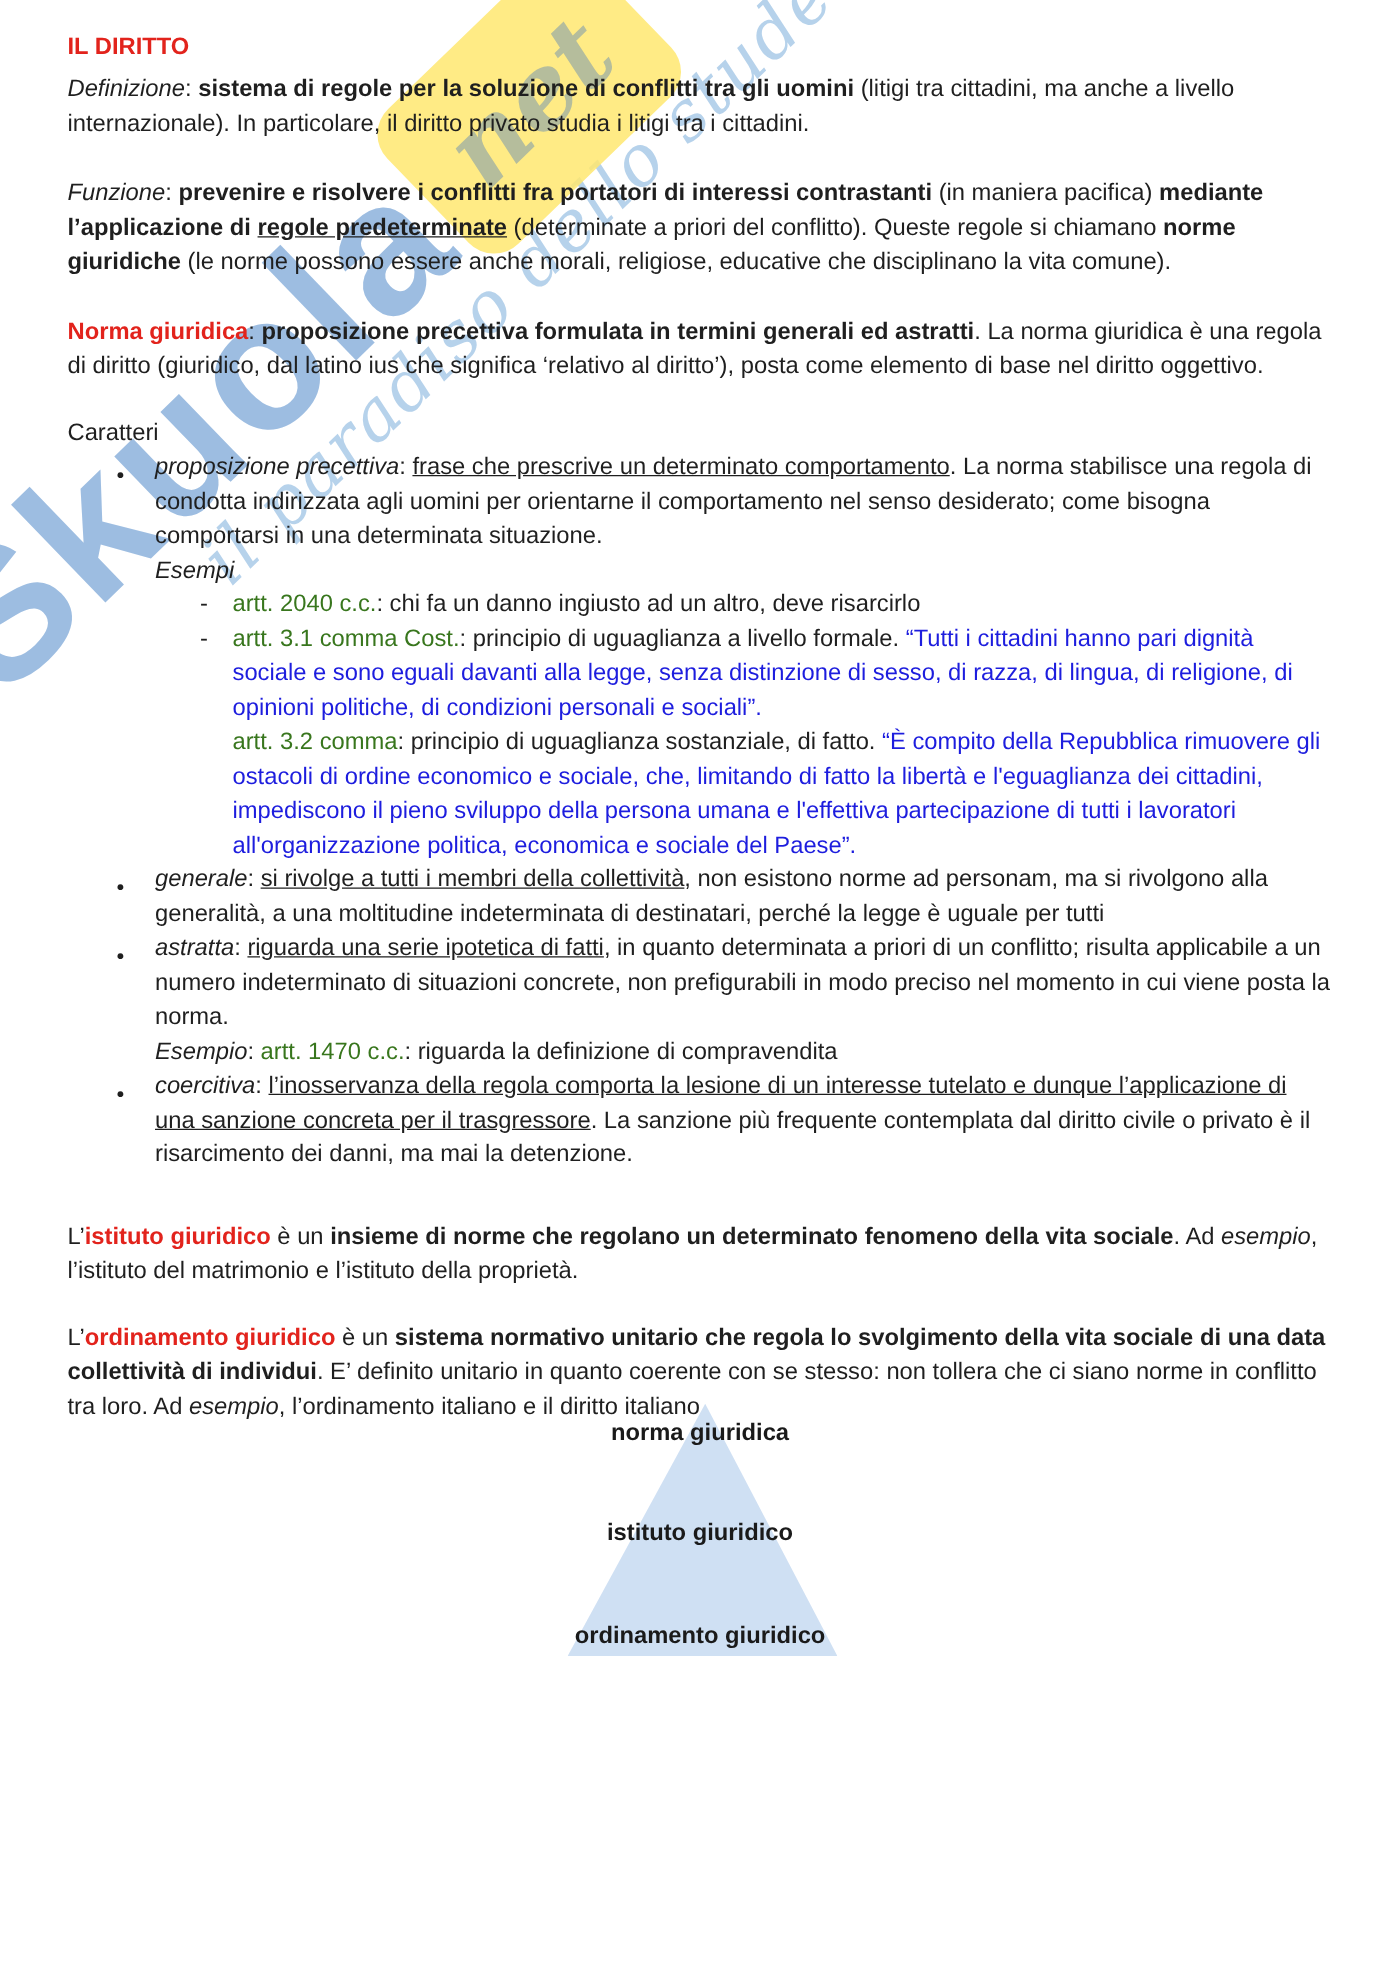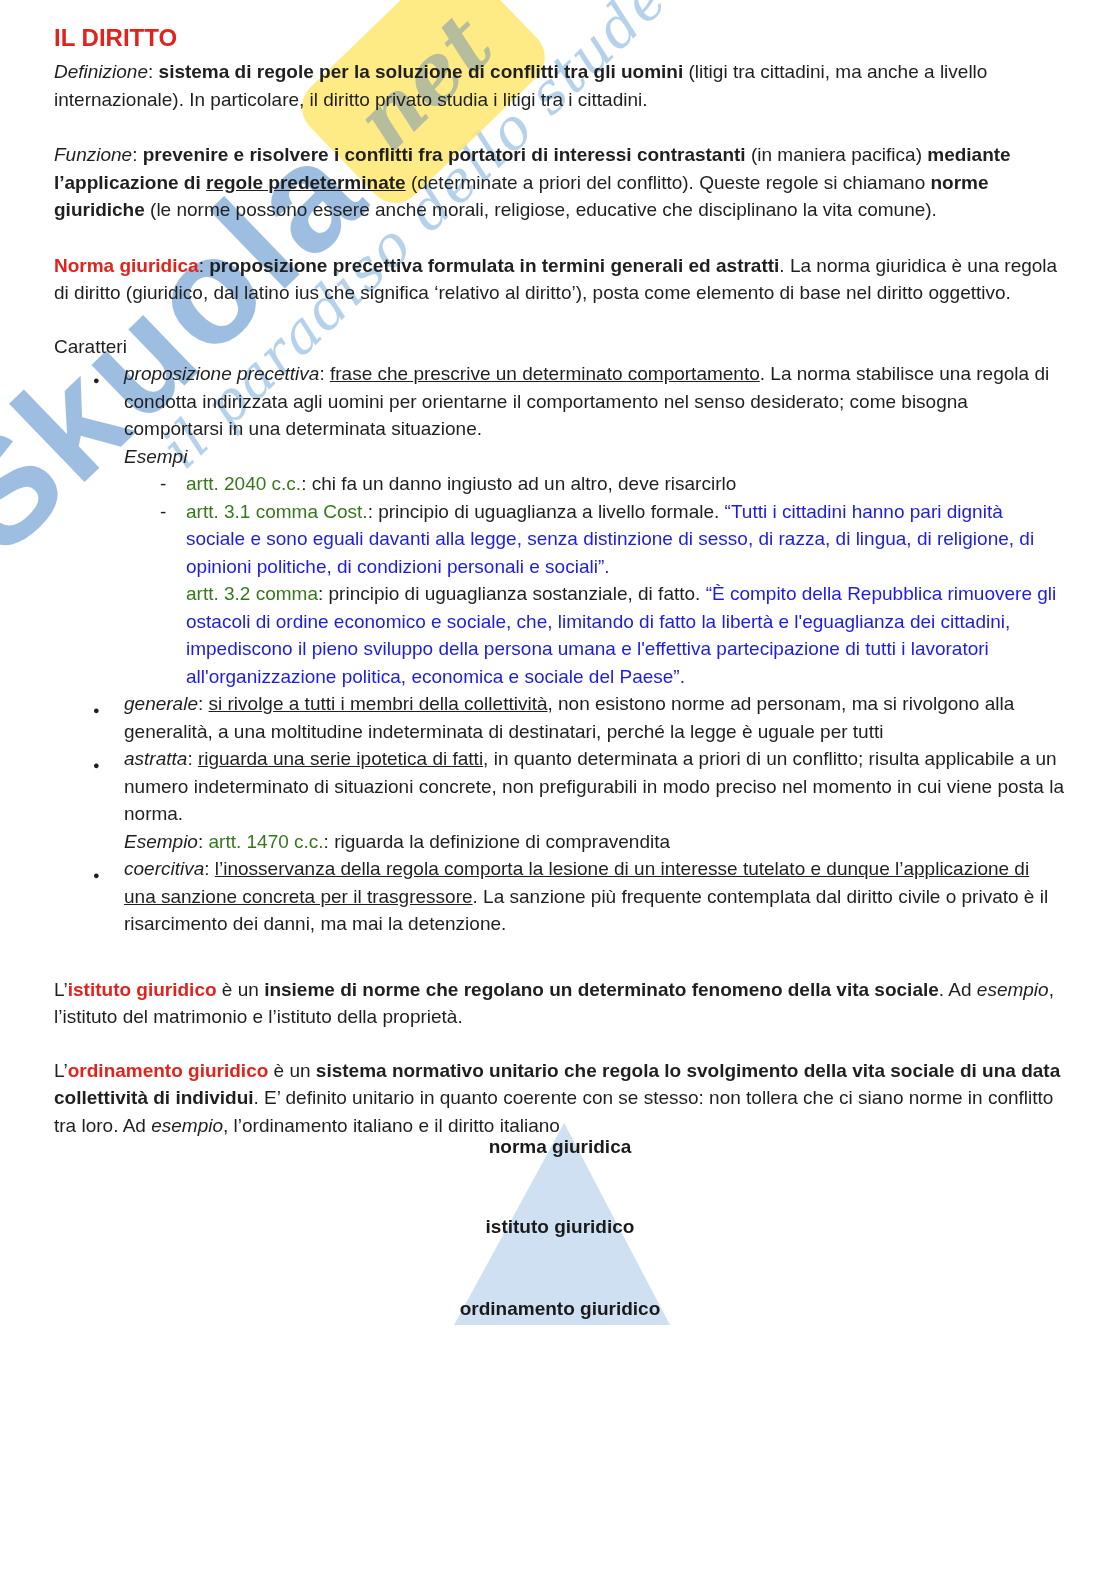--- a/index.html
+++ b/index.html
@@ -65,21 +65,21 @@
   }
   
   .content{
     position:relative;z-index:1;
     padding:24px 52px 0 54px;
     font-size:19px;
     line-height:27.5px;
   }
   .content p{margin:0;}
   h1.doc-title{
-    font-size:24px;line-height:28px;margin:0;
+    font-size:19px;line-height:28px;margin:0;
     color:var(--red);font-weight:700;
   }
   .p-def{margin-top:6px !important;}
   .p-funz{margin-top:28px !important;}
   .p-norma{margin-top:28px !important;}
   .p-caratteri{margin-top:26px !important;}
   .p-istituto{margin-top:38px !important;}
   .p-ordinamento{margin-top:26px !important;}
   .p-schema{margin-top:58px !important;}
   ul.bullets{list-style:none;margin:0;padding:0;}

